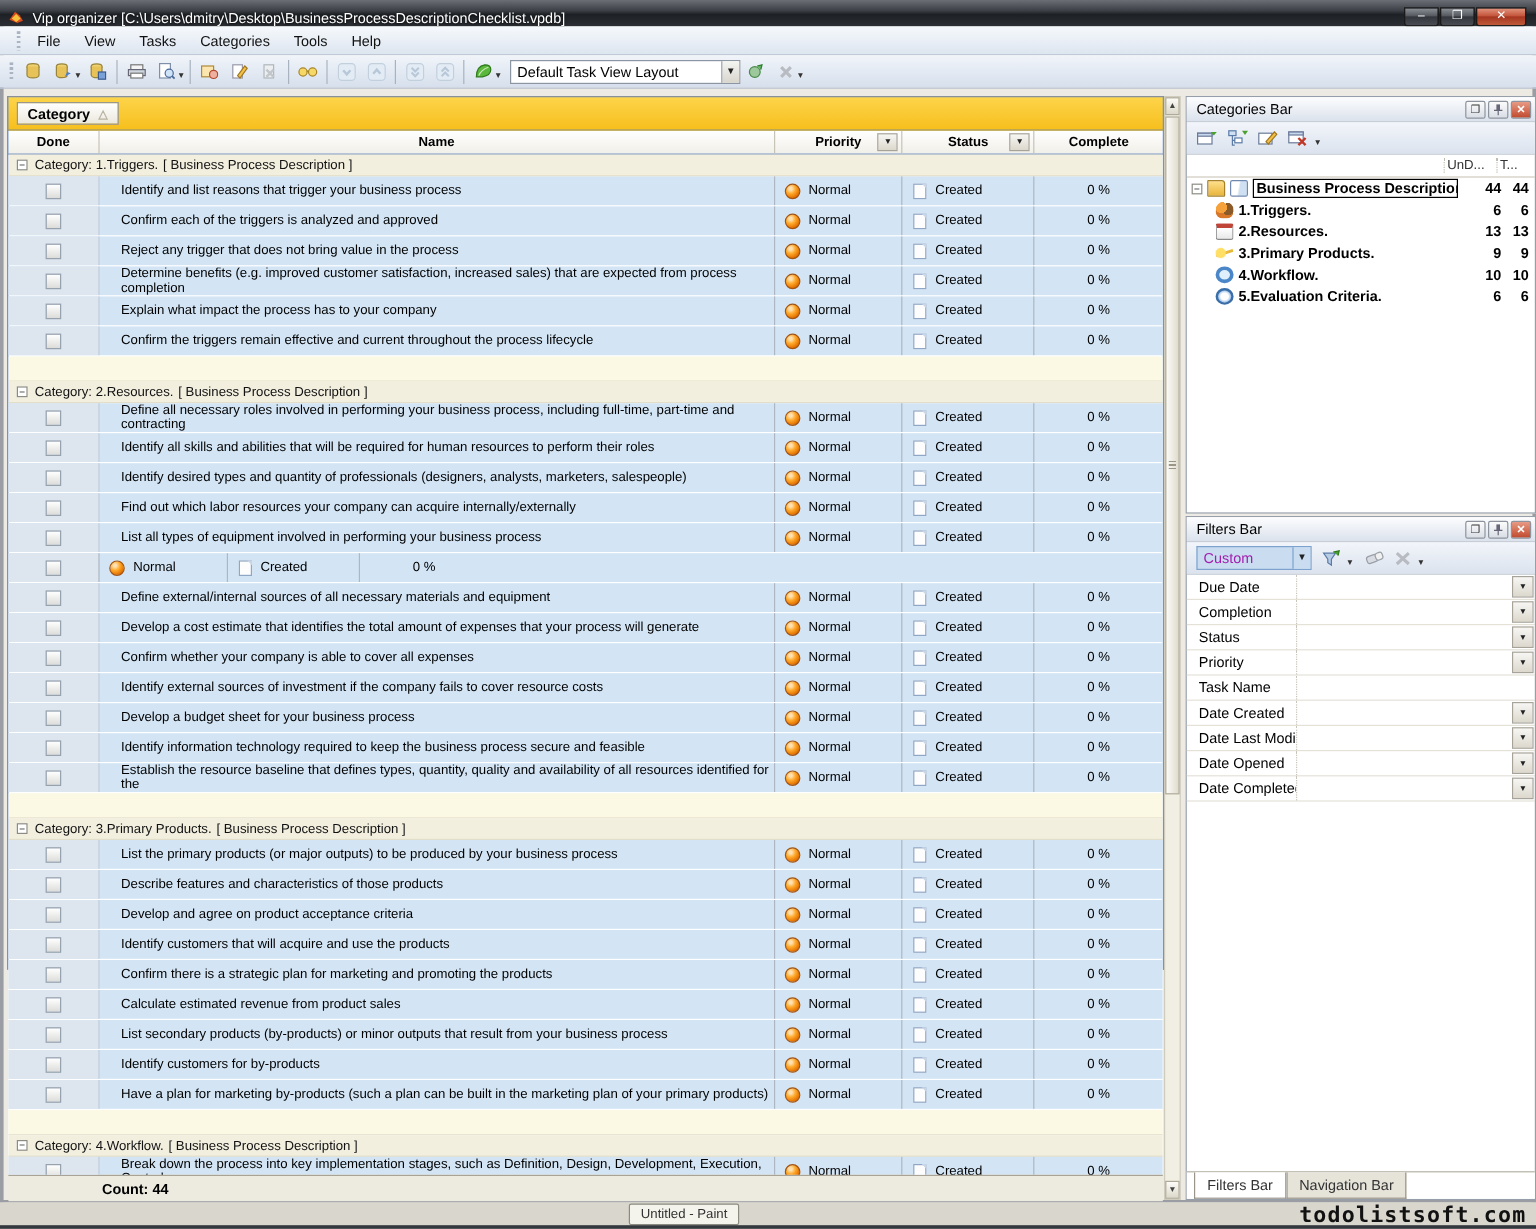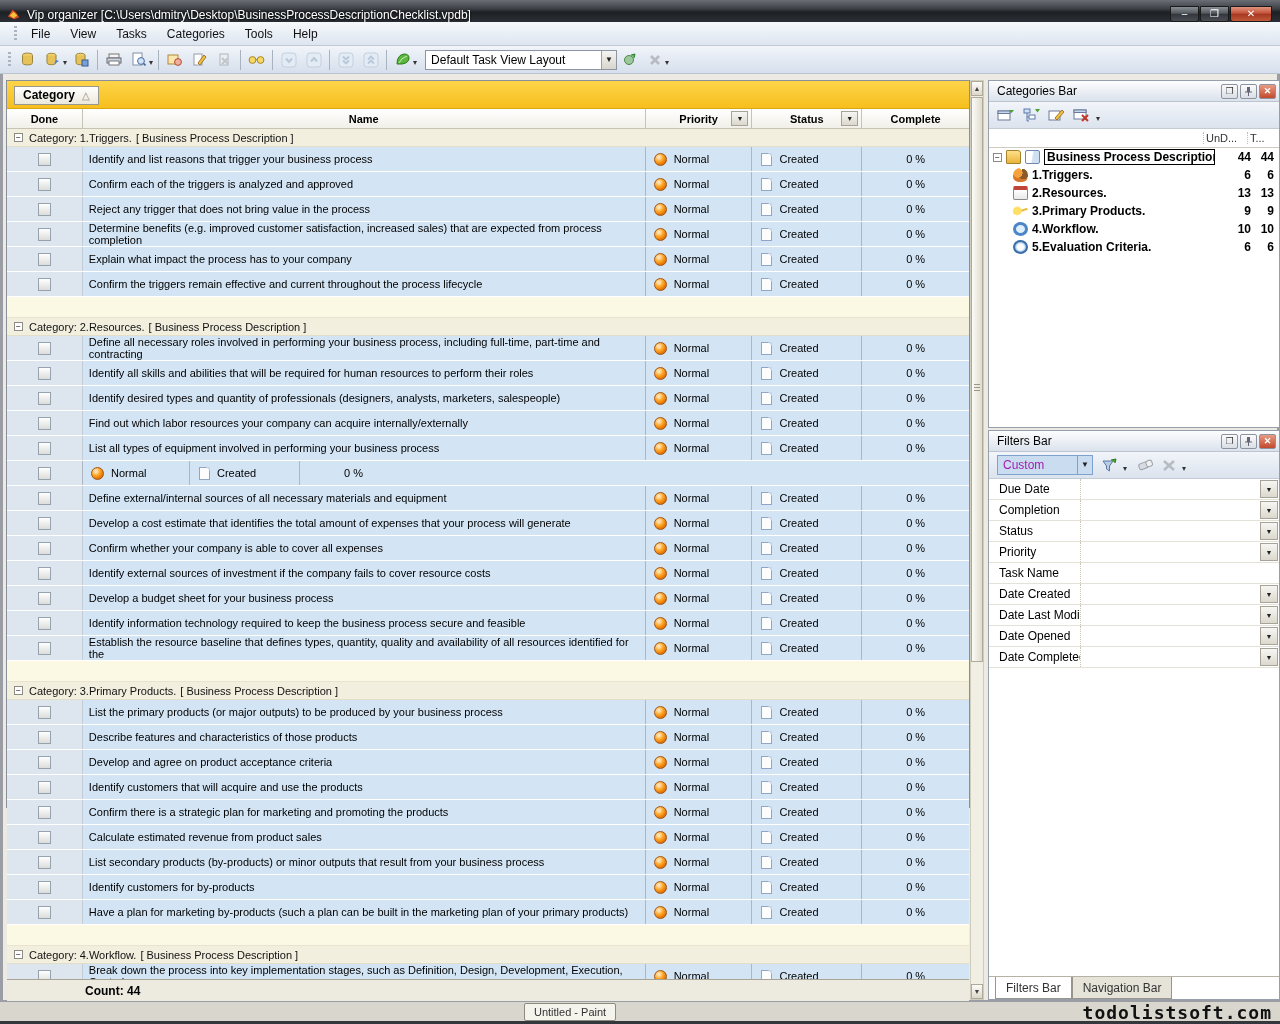--- a/index.html
+++ b/index.html
@@ -62,21 +62,21 @@
   .cat-row { height:18px; background:#F2EFDF; border-bottom:1px solid #E2DEC9;
     display:flex; align-items:center; font-size:11px; color:#111; }
   .expander { width:9px; height:9px; background:#fff; border:1px solid #8c8c85;
     font:8px/7px "DejaVu Sans Mono", monospace; text-align:center; color:#333; margin:0 6px 0 7px; }
   .cat-suffix { margin-left:4px; }
   .task-row { height:24px; margin-bottom:1px; display:flex; background:#D3E5F5; font-size:11px; }
   .cell { display:flex; align-items:center; }
   .c-done { width:75px; background:#DDE5EE; justify-content:center; }
   .checkbox { width:13px; height:13px; border:1px solid #97A2AF;
     background:linear-gradient(#ffffff,#dcdcda); }
-  .c-name { width:564px; border-left:1px solid #c2ccd7; padding-left:6px; }
+  .c-name { width:564px; border-left:1px solid #c2ccd7; padding-left:18px; }
   .c-pri { width:107px; border-left:1px solid #aeb7c1; padding-left:8px; gap:7px; }
   .pri-icon { width:13px; height:13px; border-radius:50%;
     background:radial-gradient(circle at 35% 30%, #ffe0b0 0 12%, #ffab2e 38%, #e57300 72%, #c35d00);
     border:1px solid #a35413; }
   .c-status { width:110px; border-left:1px solid #aeb7c1; padding-left:9px; gap:7px; }
   .page-icon { width:11px; height:13px; background:#fdfdfd; border:1px solid #8fa6c4; position:relative; }
   .page-icon::after { content:""; position:absolute; right:-1px; top:-1px; width:0; height:0;
     border-left:4px solid transparent; border-top:4px solid #c8d6e8; }
   .c-comp { width:108px; border-left:1px solid #aeb7c1; justify-content:center; }
   .spacer-row { height:21px; background:#FBF9E4; border-bottom:1px solid #E8E4CF; }

